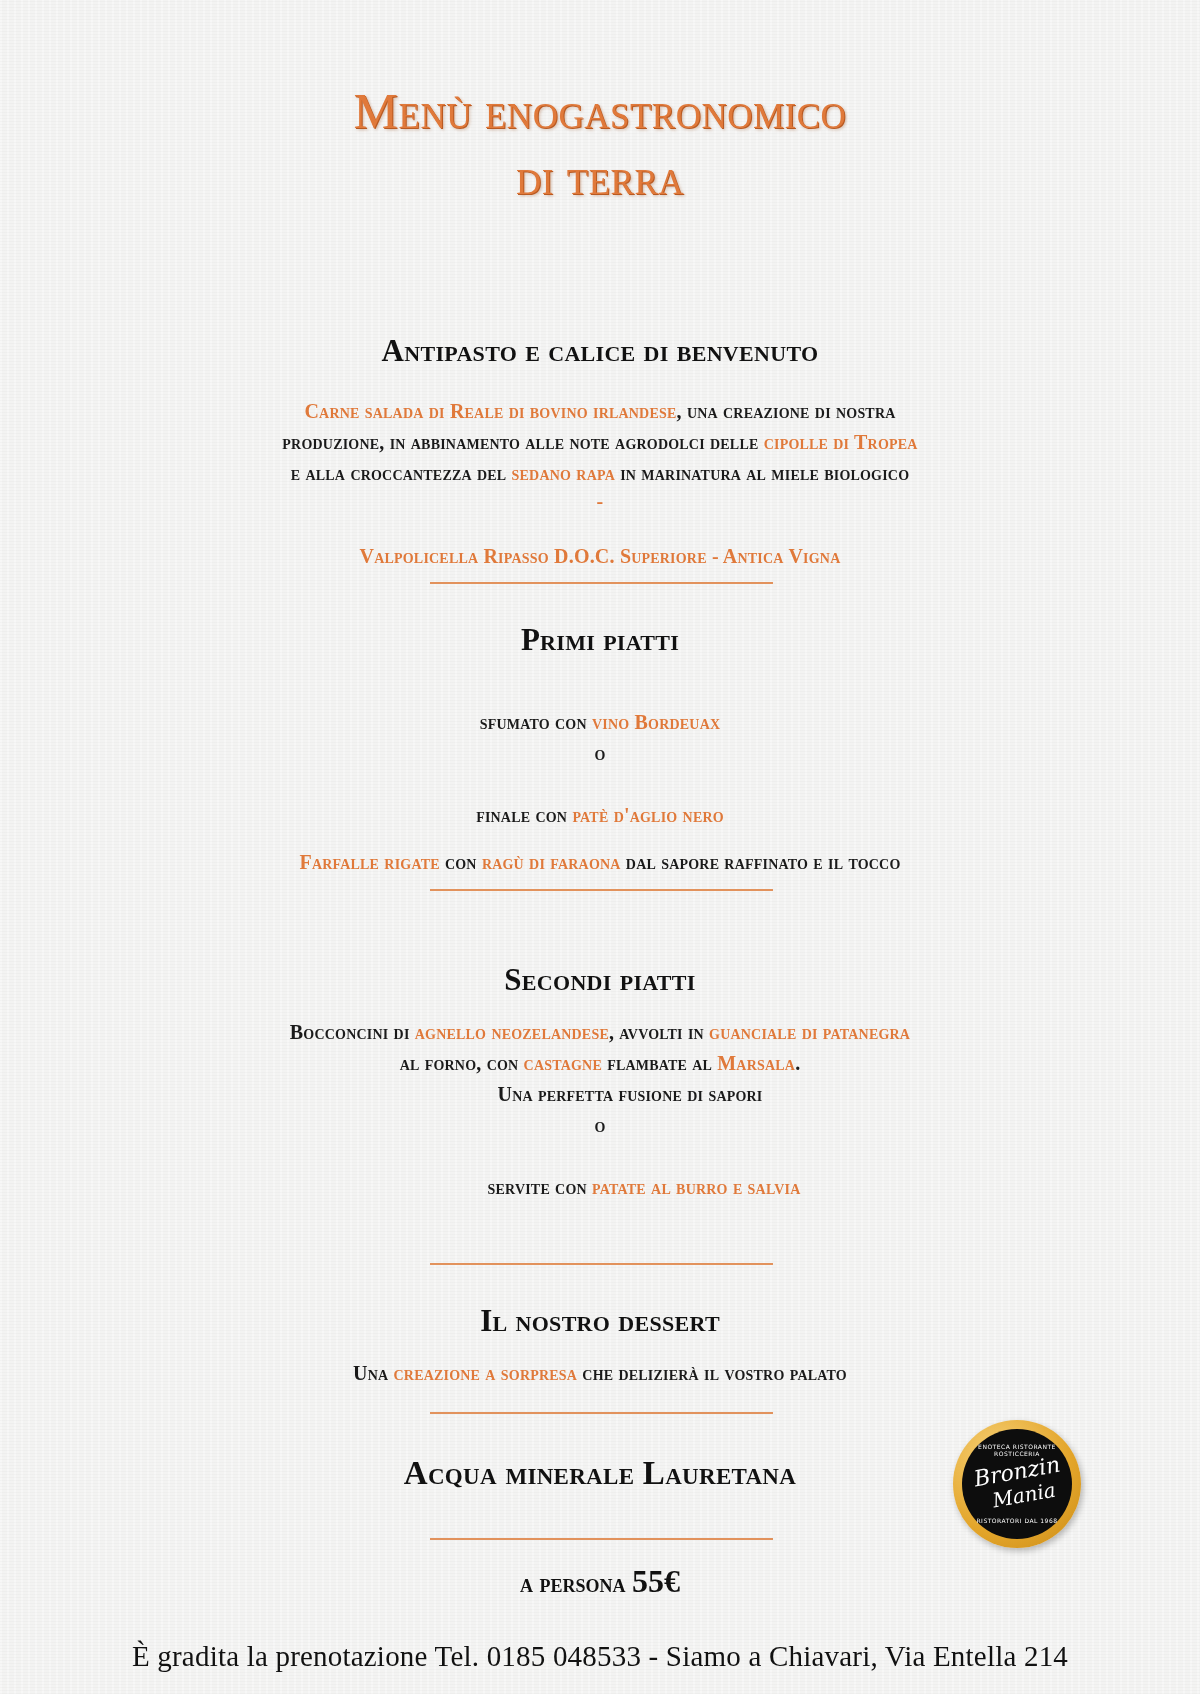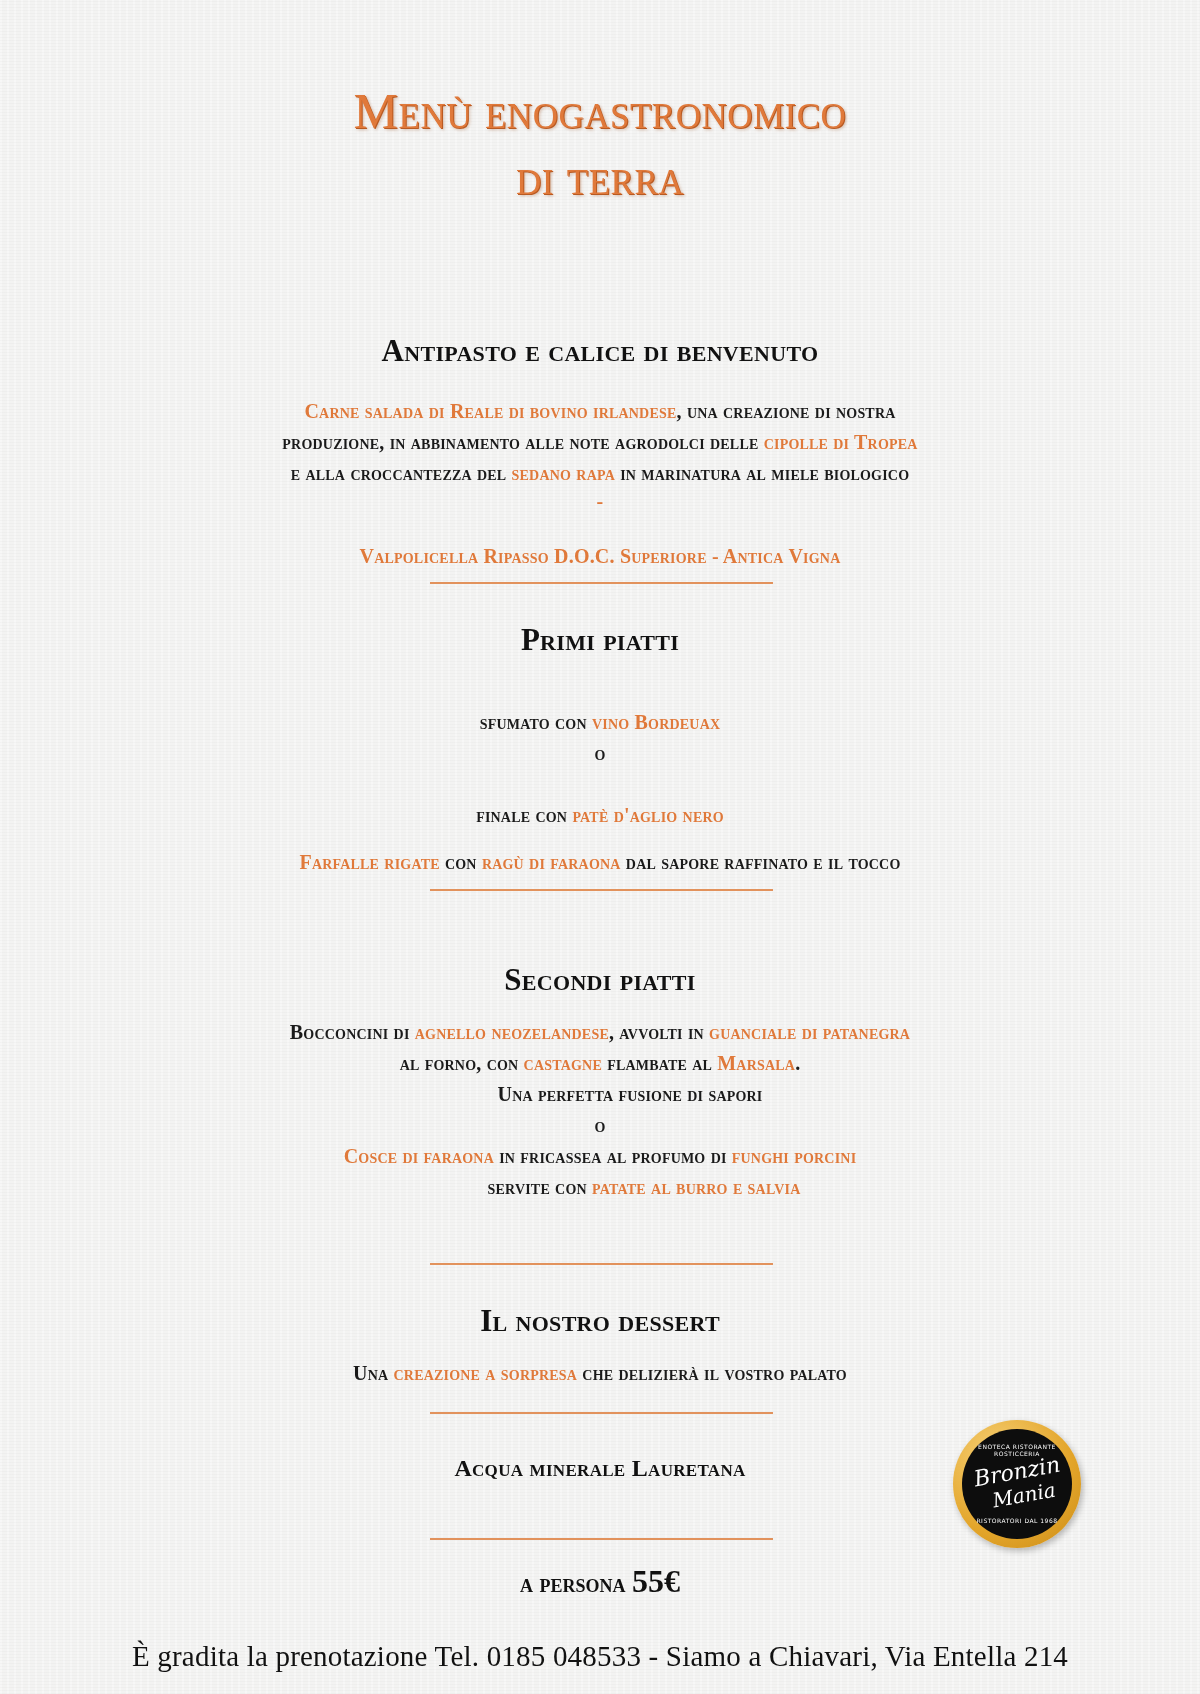--- a/index.html
+++ b/index.html
@@ -76,31 +76,30 @@
     <div class="line" style="top: 814px; margin-top: 37px;"><span class="o">Farfalle rigate</span><span> con </span><span class="o">ragù di faraona</span><span> dal sapore raffinato e il tocco</span></div>
     <div class="line" style="top: 804px;"><span>finale con  </span><span class="o">patè d'aglio nero</span></div>
     <div></div>
   <div class="divider" style="top:889px"></div>
 
   <div class="heading" style="top:962px">Secondi piatti</div>
   <div class="line" style="top: 1021px;"><span>Bocconcini di </span><span class="o">agnello neozelandese</span><span>, avvolti in </span><span class="o">guanciale di patanegra</span></div>
     <div class="line" style="top: 1052px;"><span>al forno, con </span><span class="o">castagne</span><span> flambate al </span><span class="o">Marsala</span><span>.</span></div>
     <div class="line" style="top: 1083px; margin-left: 30px;"><span>Una perfetta fusione di sapori</span></div>
     <div class="line" style="top: 1114px;"><span>o</span></div>
-    <div class="line" style="top: 1145px;"><span class="o">Cosce di faraona</span><span> in fricassea al profumo di </span><span class="o">funghi porcini</span></div>
     <div class="line" style="top: 1176px; padding-left: 44px;"><span>servite con </span><span class="o">patate al burro e salvia</span></div>
     <div></div>
   <div class="divider" style="top:1263px"></div>
 
   <div class="heading" style="top:1303px">Il nostro dessert</div>
   <div class="line" style="top: 1362px;"><span>Una </span><span class="o">creazione a sorpresa</span><span> che delizierà il vostro palato</span></div>
     <div></div>
   <div class="divider" style="top:1412px"></div>
 
-  <div class="heading" style="top:1455px; font-size:24px">Acqua minerale Lauretana</div>
+  <div class="heading" style="top:1455px; font-size:33px">Acqua minerale Lauretana</div>
   <div class="divider" style="top:1538px"></div>
 
   <div class="price" style="top:1563px">
     <span>a persona </span><span style="font-size:32px">55€</span>
   </div>
 
   <div class="logo">
     <div class="logo-inner">
       <div class="logo-top">ENOTECA RISTORANTE ROSTICCERIA</div>
       <div class="logo-name1">Bronzin</div>

